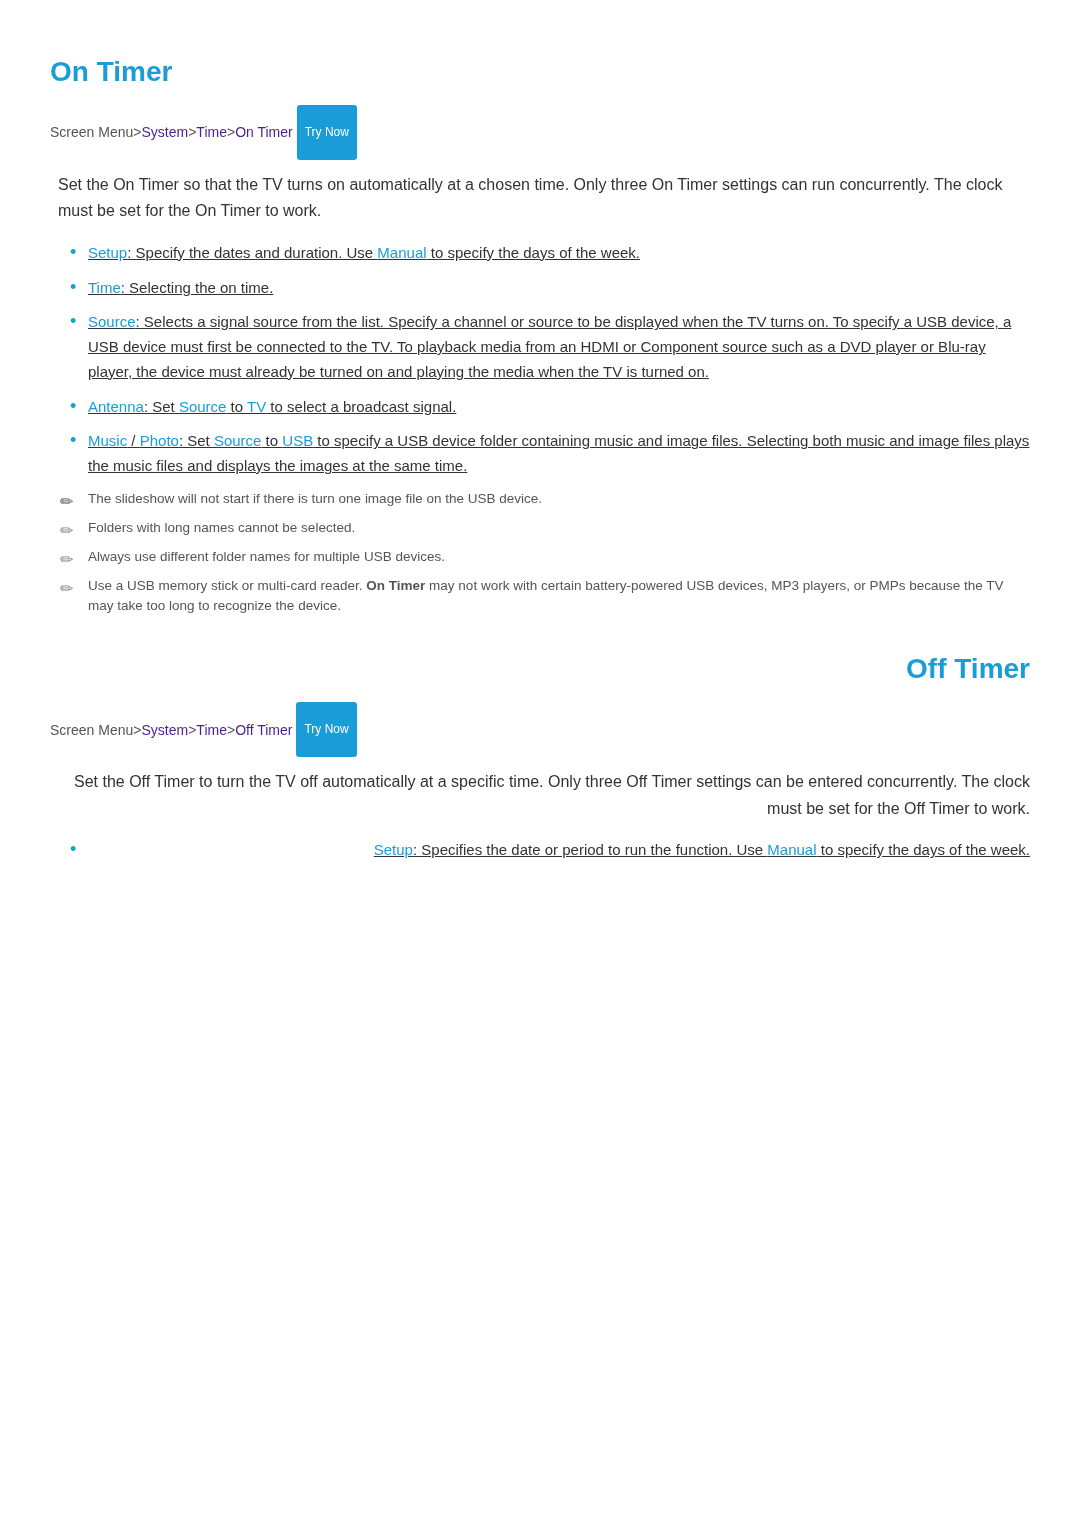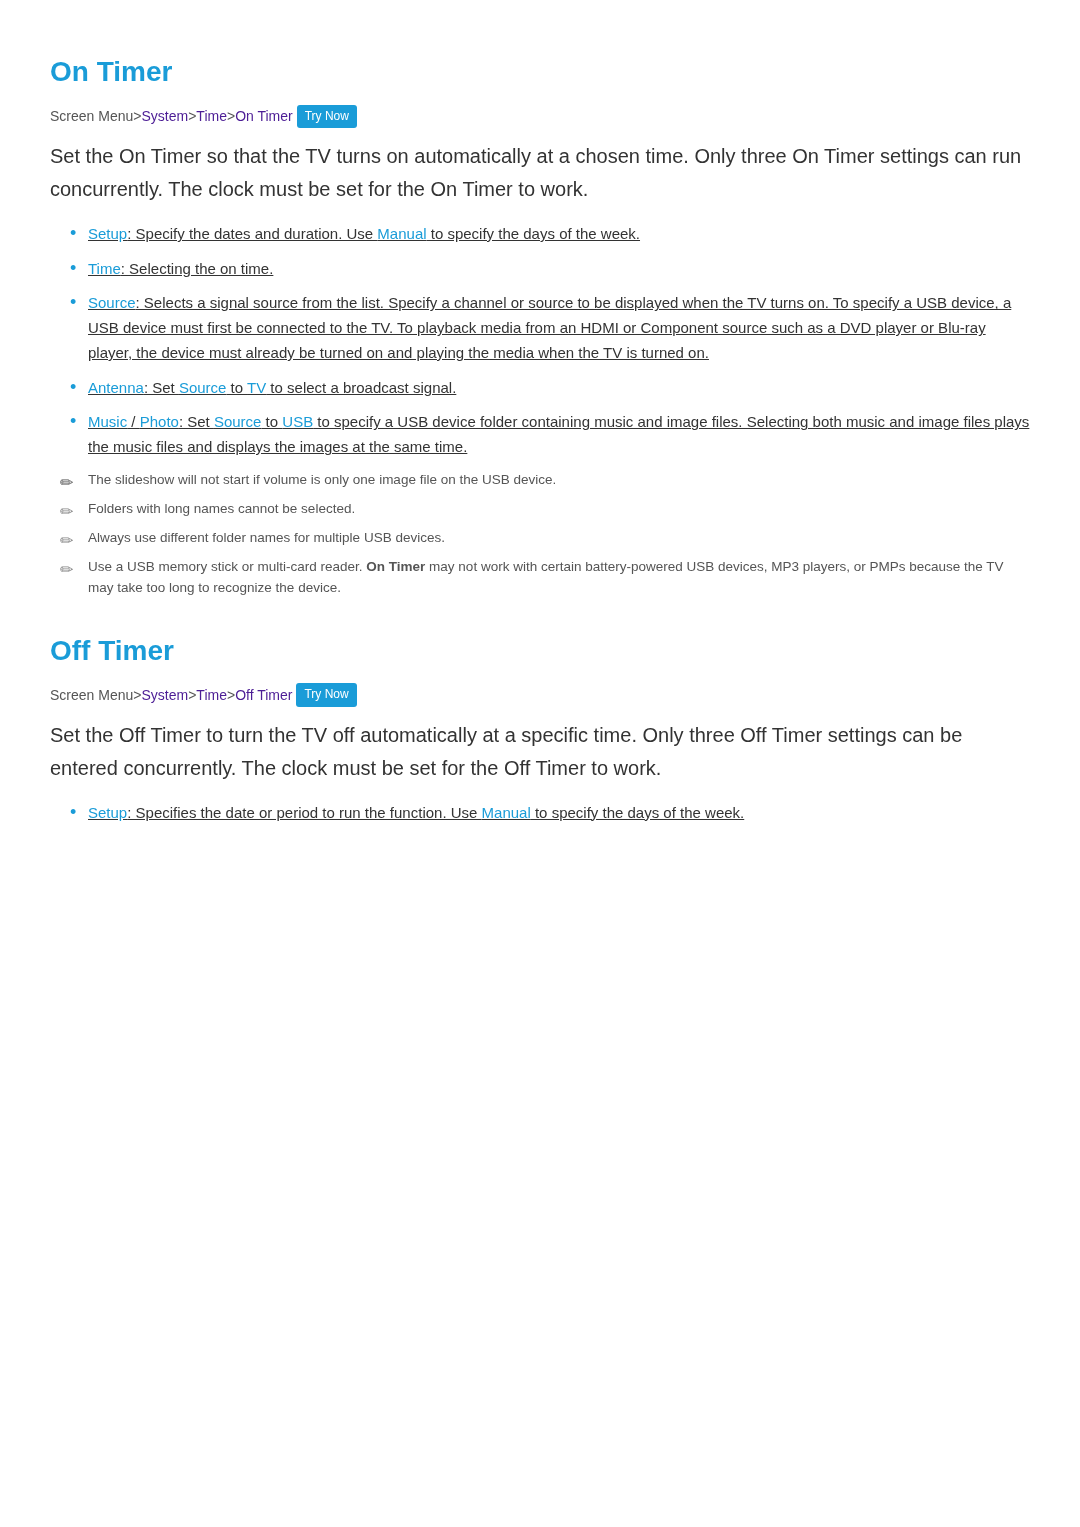--- a/index.html
+++ b/index.html
@@ -40,30 +40,31 @@
     }
 
     .breadcrumb-separator {
       color: #555555;
     }
 
     .try-now-badge {
       background-color: #1a9cd8;
       color: #ffffff;
       font-size: 12px;
-      padding: 2px 8px;
+      padding: 18px 8px;
       border-radius: 3px;
       margin-left: 4px;
       display: inline-block;
     }
 
     .description {
       margin-bottom: 16px;
-      font-size: 20px;
+      font-size: 16px;
       line-height: 1.65;
+      margin-left: 8px;
     }
 
     .bullet-list {
       list-style: none;
       padding-left: 20px;
       margin-bottom: 10px;
     }
 
     .bullet-list li {
       position: relative;
@@ -108,20 +109,21 @@
       position: absolute;
       left: 0;
       top: 1px;
       font-size: 16px;
       color: #888888;
     }
 
     .section-divider {
       margin-top: 30px;
       margin-bottom: 10px;
+      text-align: right;
     }
   </style>
 </head>
 <body>
 
 <div>
   <h1 class="section-title">On Timer</h1>
 
   <div class="breadcrumb">
     <span>Screen Menu</span>
@@ -160,21 +162,21 @@
       <span class="term">Music</span><span> / </span><span class="term">Photo</span><span>: Set </span><span class="term">Source</span><span> to </span><span class="term">USB</span><span> to specify a USB device folder containing music and image files. Selecting both music and image files plays the music files and displays the images at the same time.</span>
     </li>
   </ul>
 
   <ul class="note-list">
     <li>
       <span class="note-icon">✏</span>
     </li>
     <li>
       <span class="note-icon">✏</span>
-      <span>The slideshow will not start if volume is only one image file on the USB device.</span>
+      <span>The slideshow will not start if there is turn one image file on the USB device.</span>
     </li>
     <li>
       <span class="note-icon">✏</span>
       <span>Folders with long names cannot be selected.</span>
     </li>
     <li>
       <span class="note-icon">✏</span>
       <span>Always use different folder names for multiple USB devices.</span>
     </li>
     <li>

